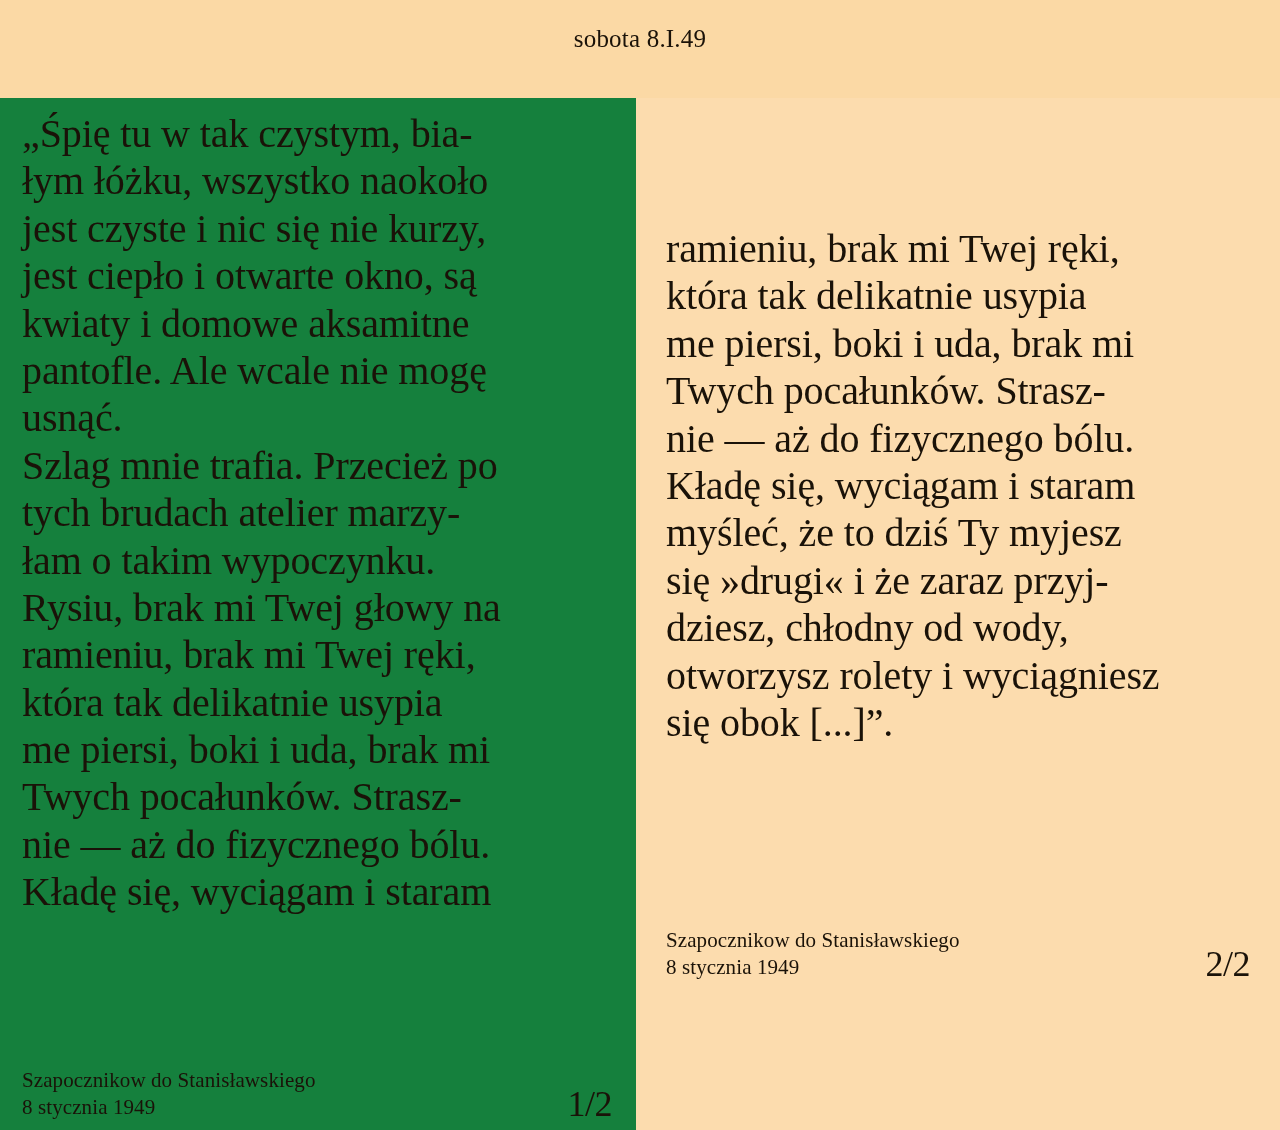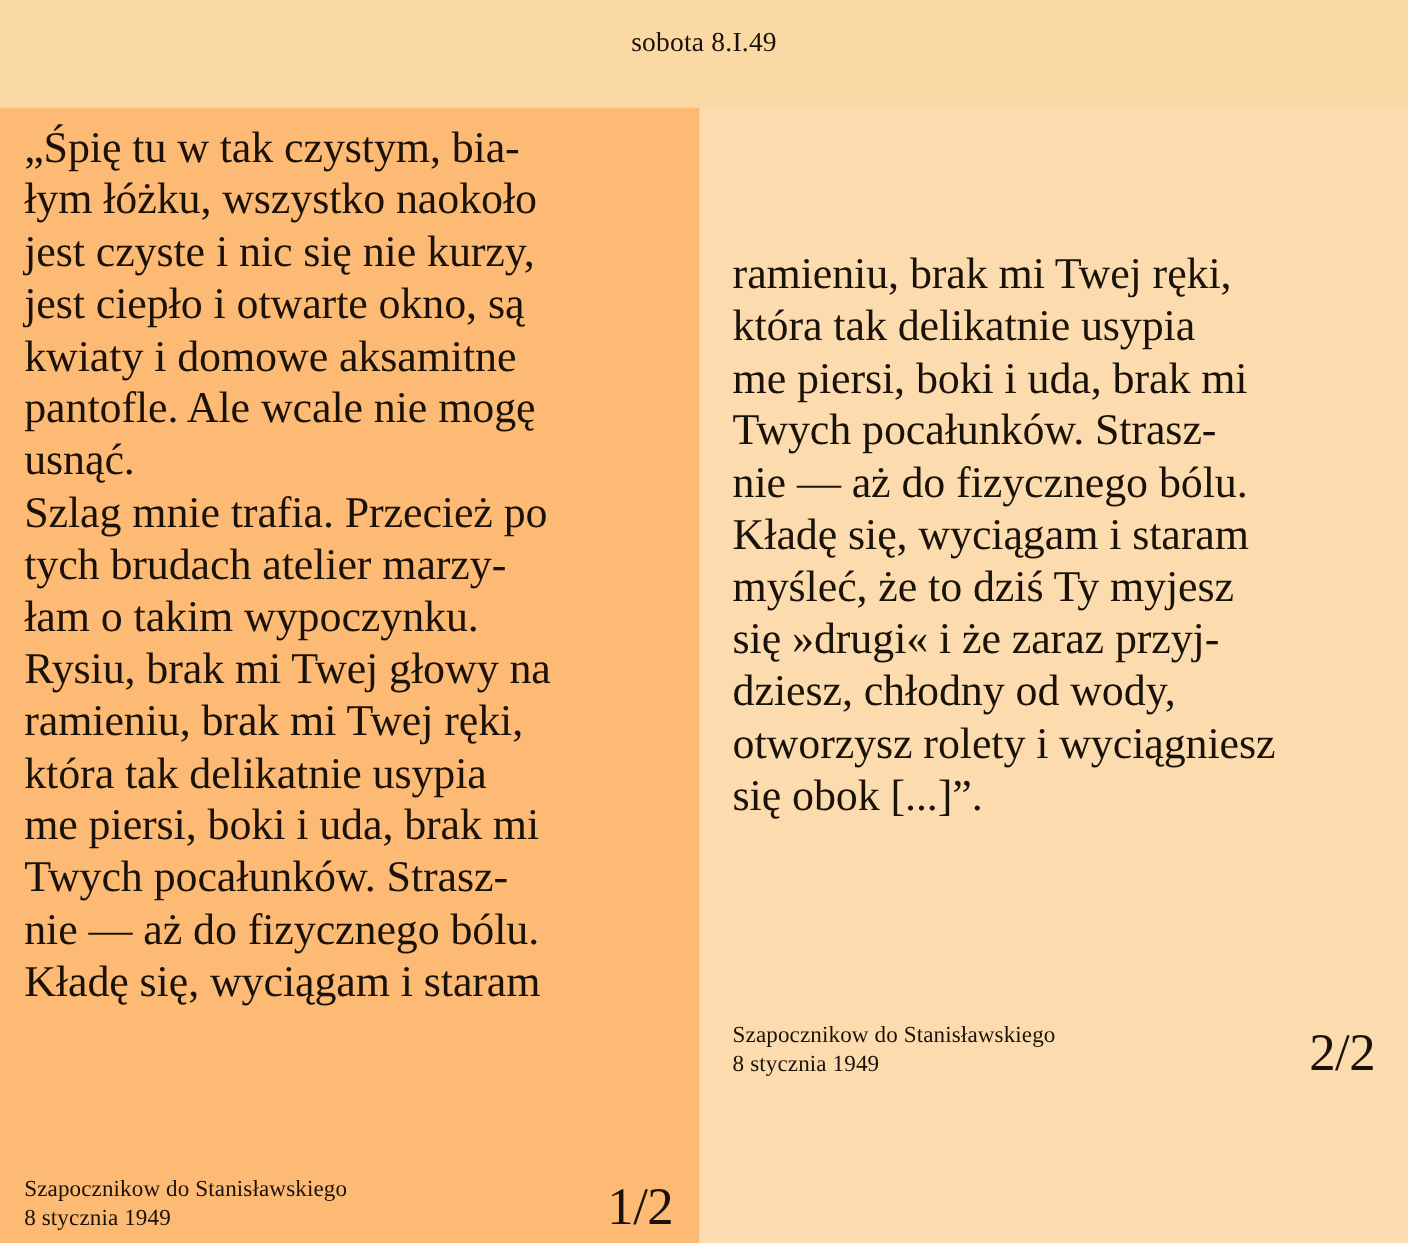--- a/index.html
+++ b/index.html
@@ -43,21 +43,21 @@
   .card {
     position: absolute;
     top: 0;
     box-sizing: border-box;
   }
 
   .card-left {
     left: 0;
     width: 636px;
     height: 1032px;
-    background: #fdba74;
+    background: #15803d;
     padding: 12px 22px 0 22px;
   }
   .card-right {
     left: 636px;
     width: 644px;
     height: 1032px;
     background: #fcdcae;
     padding: 12px 26px 0 30px;
   }
 
@@ -91,21 +91,21 @@
     bottom: 148px;
     padding: 0 30px 0 30px;
   }
   .attribution {
     font-size: 21px;
     line-height: 1.32;
     white-space: pre-line;
     letter-spacing: 0.1px;
   }
   .page-number {
-    font-size: 48px;
+    font-size: 36px;
     line-height: 1;
     letter-spacing: -0.5px;
   }
 </style>
 </head>
 <body>
 
 <div class="header">
   <div class="line">sobota 8.I.49</div>
 </div>

